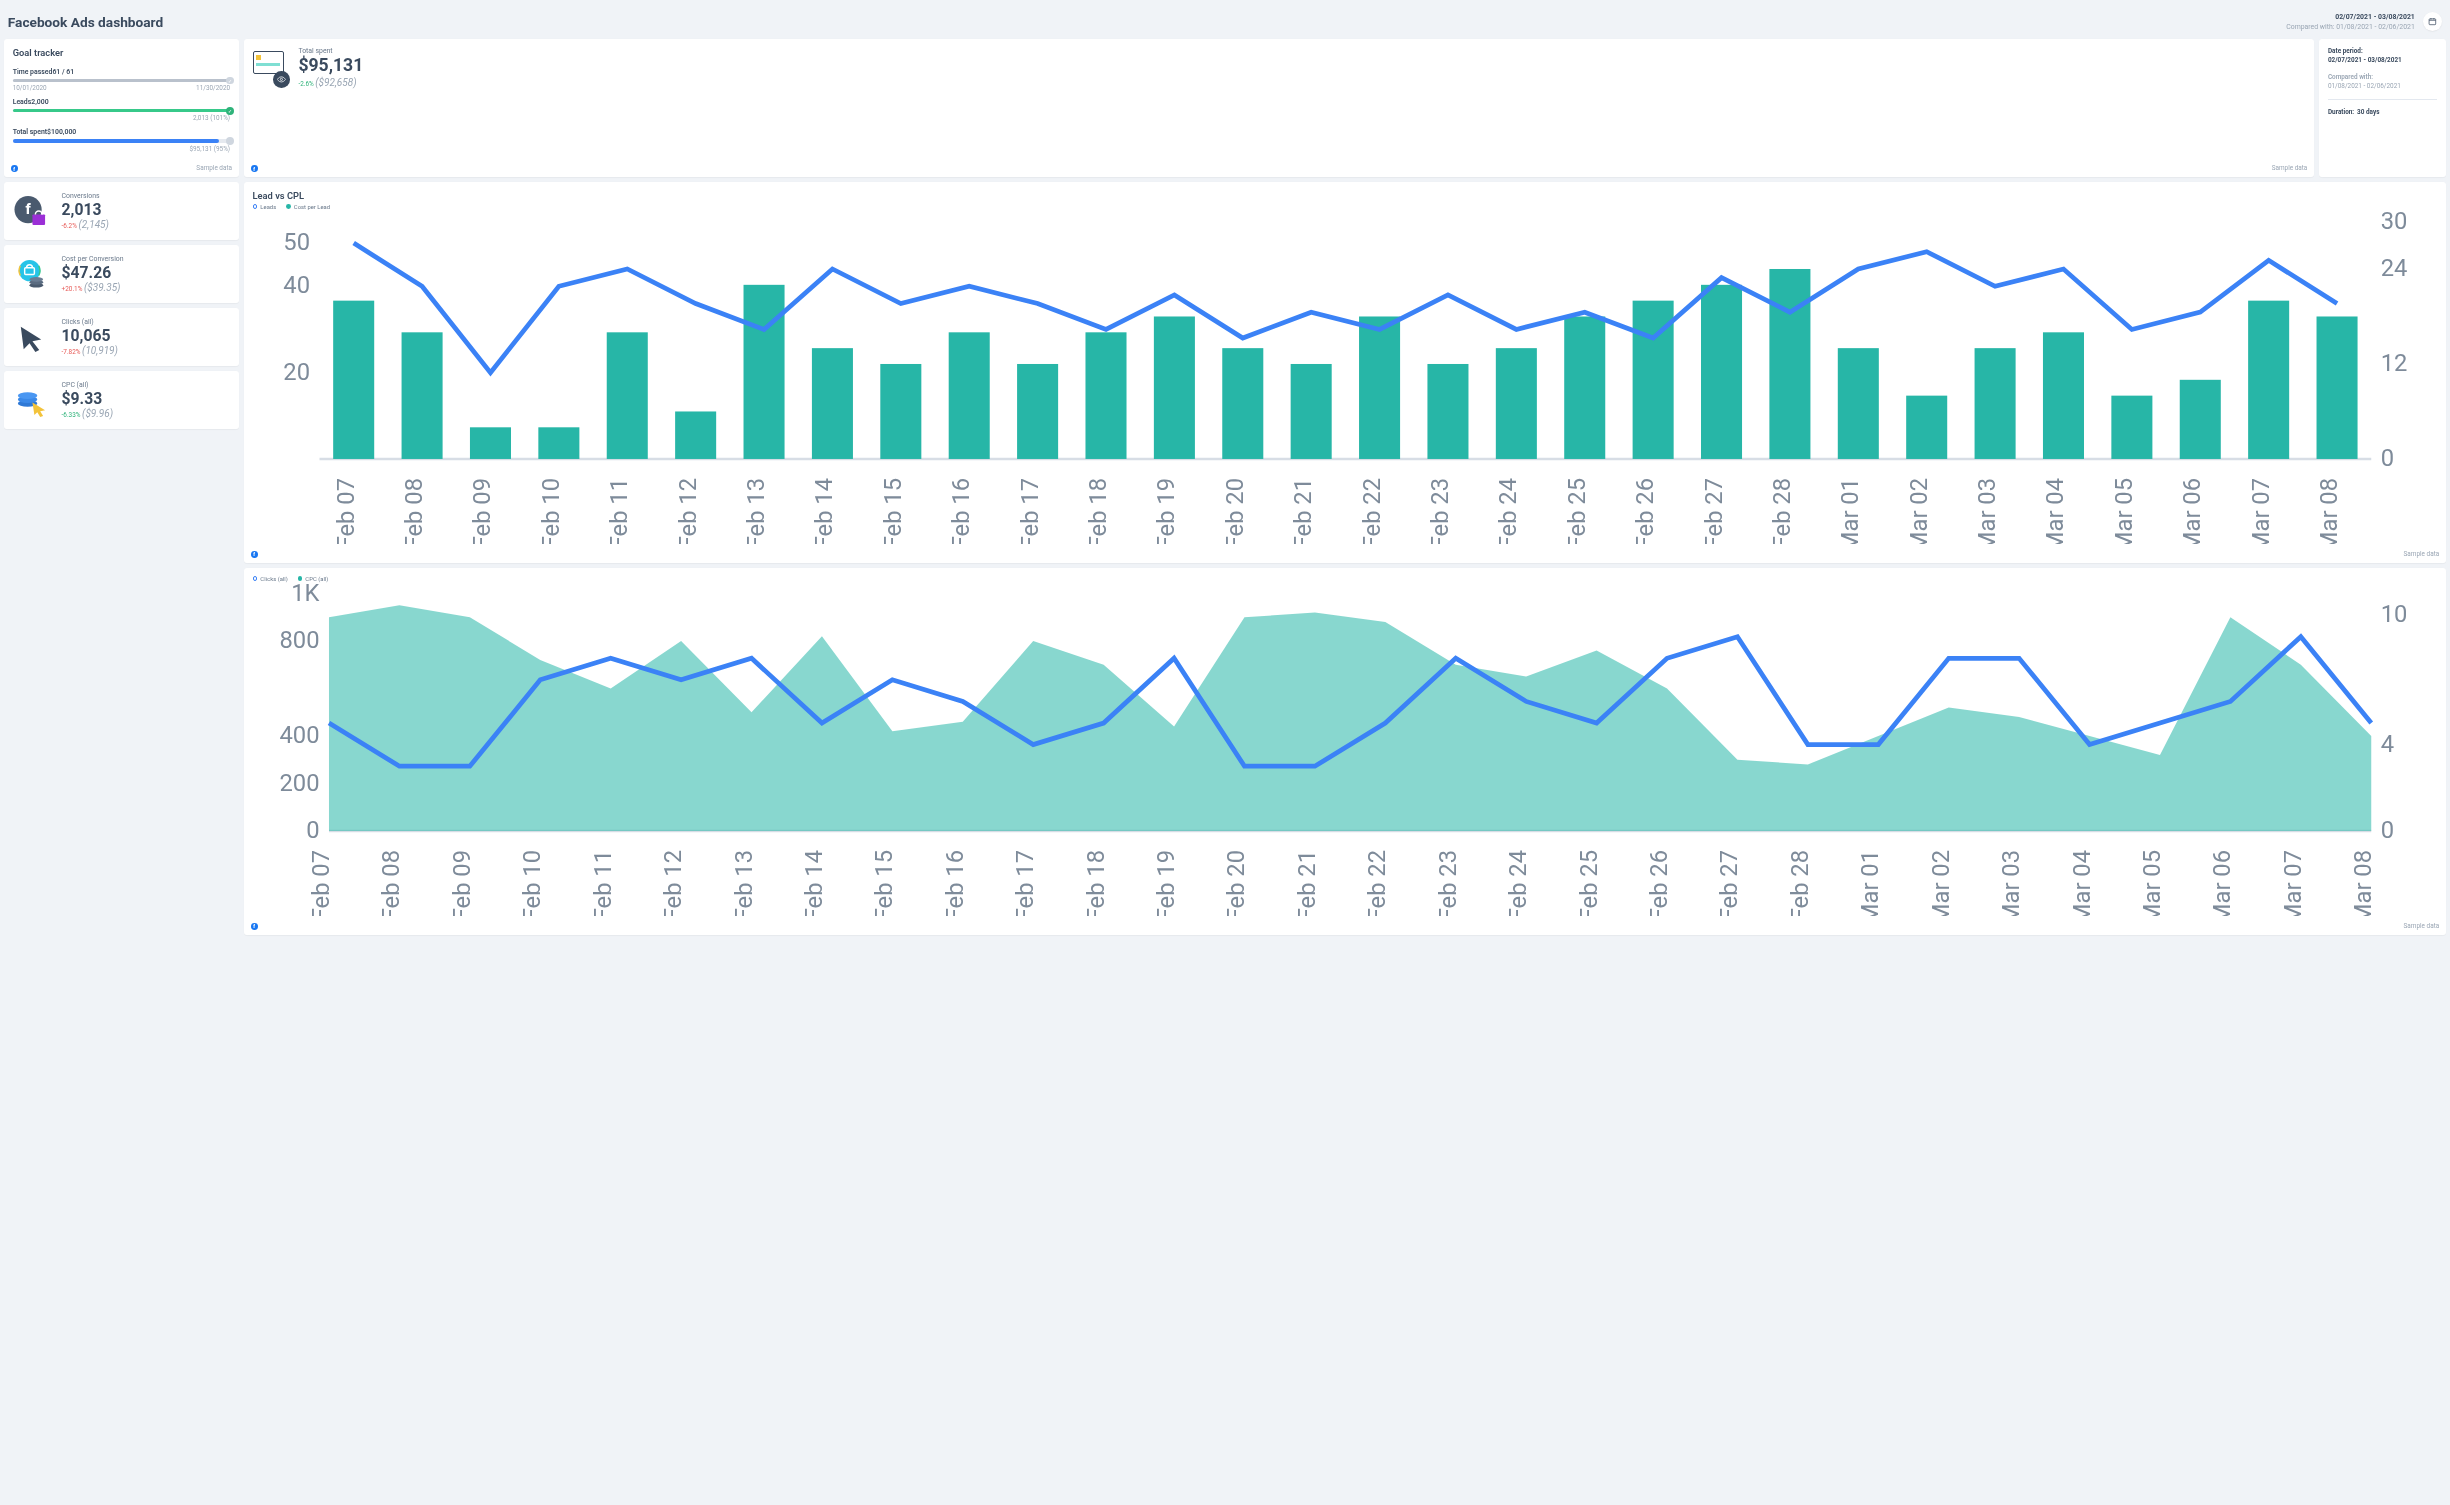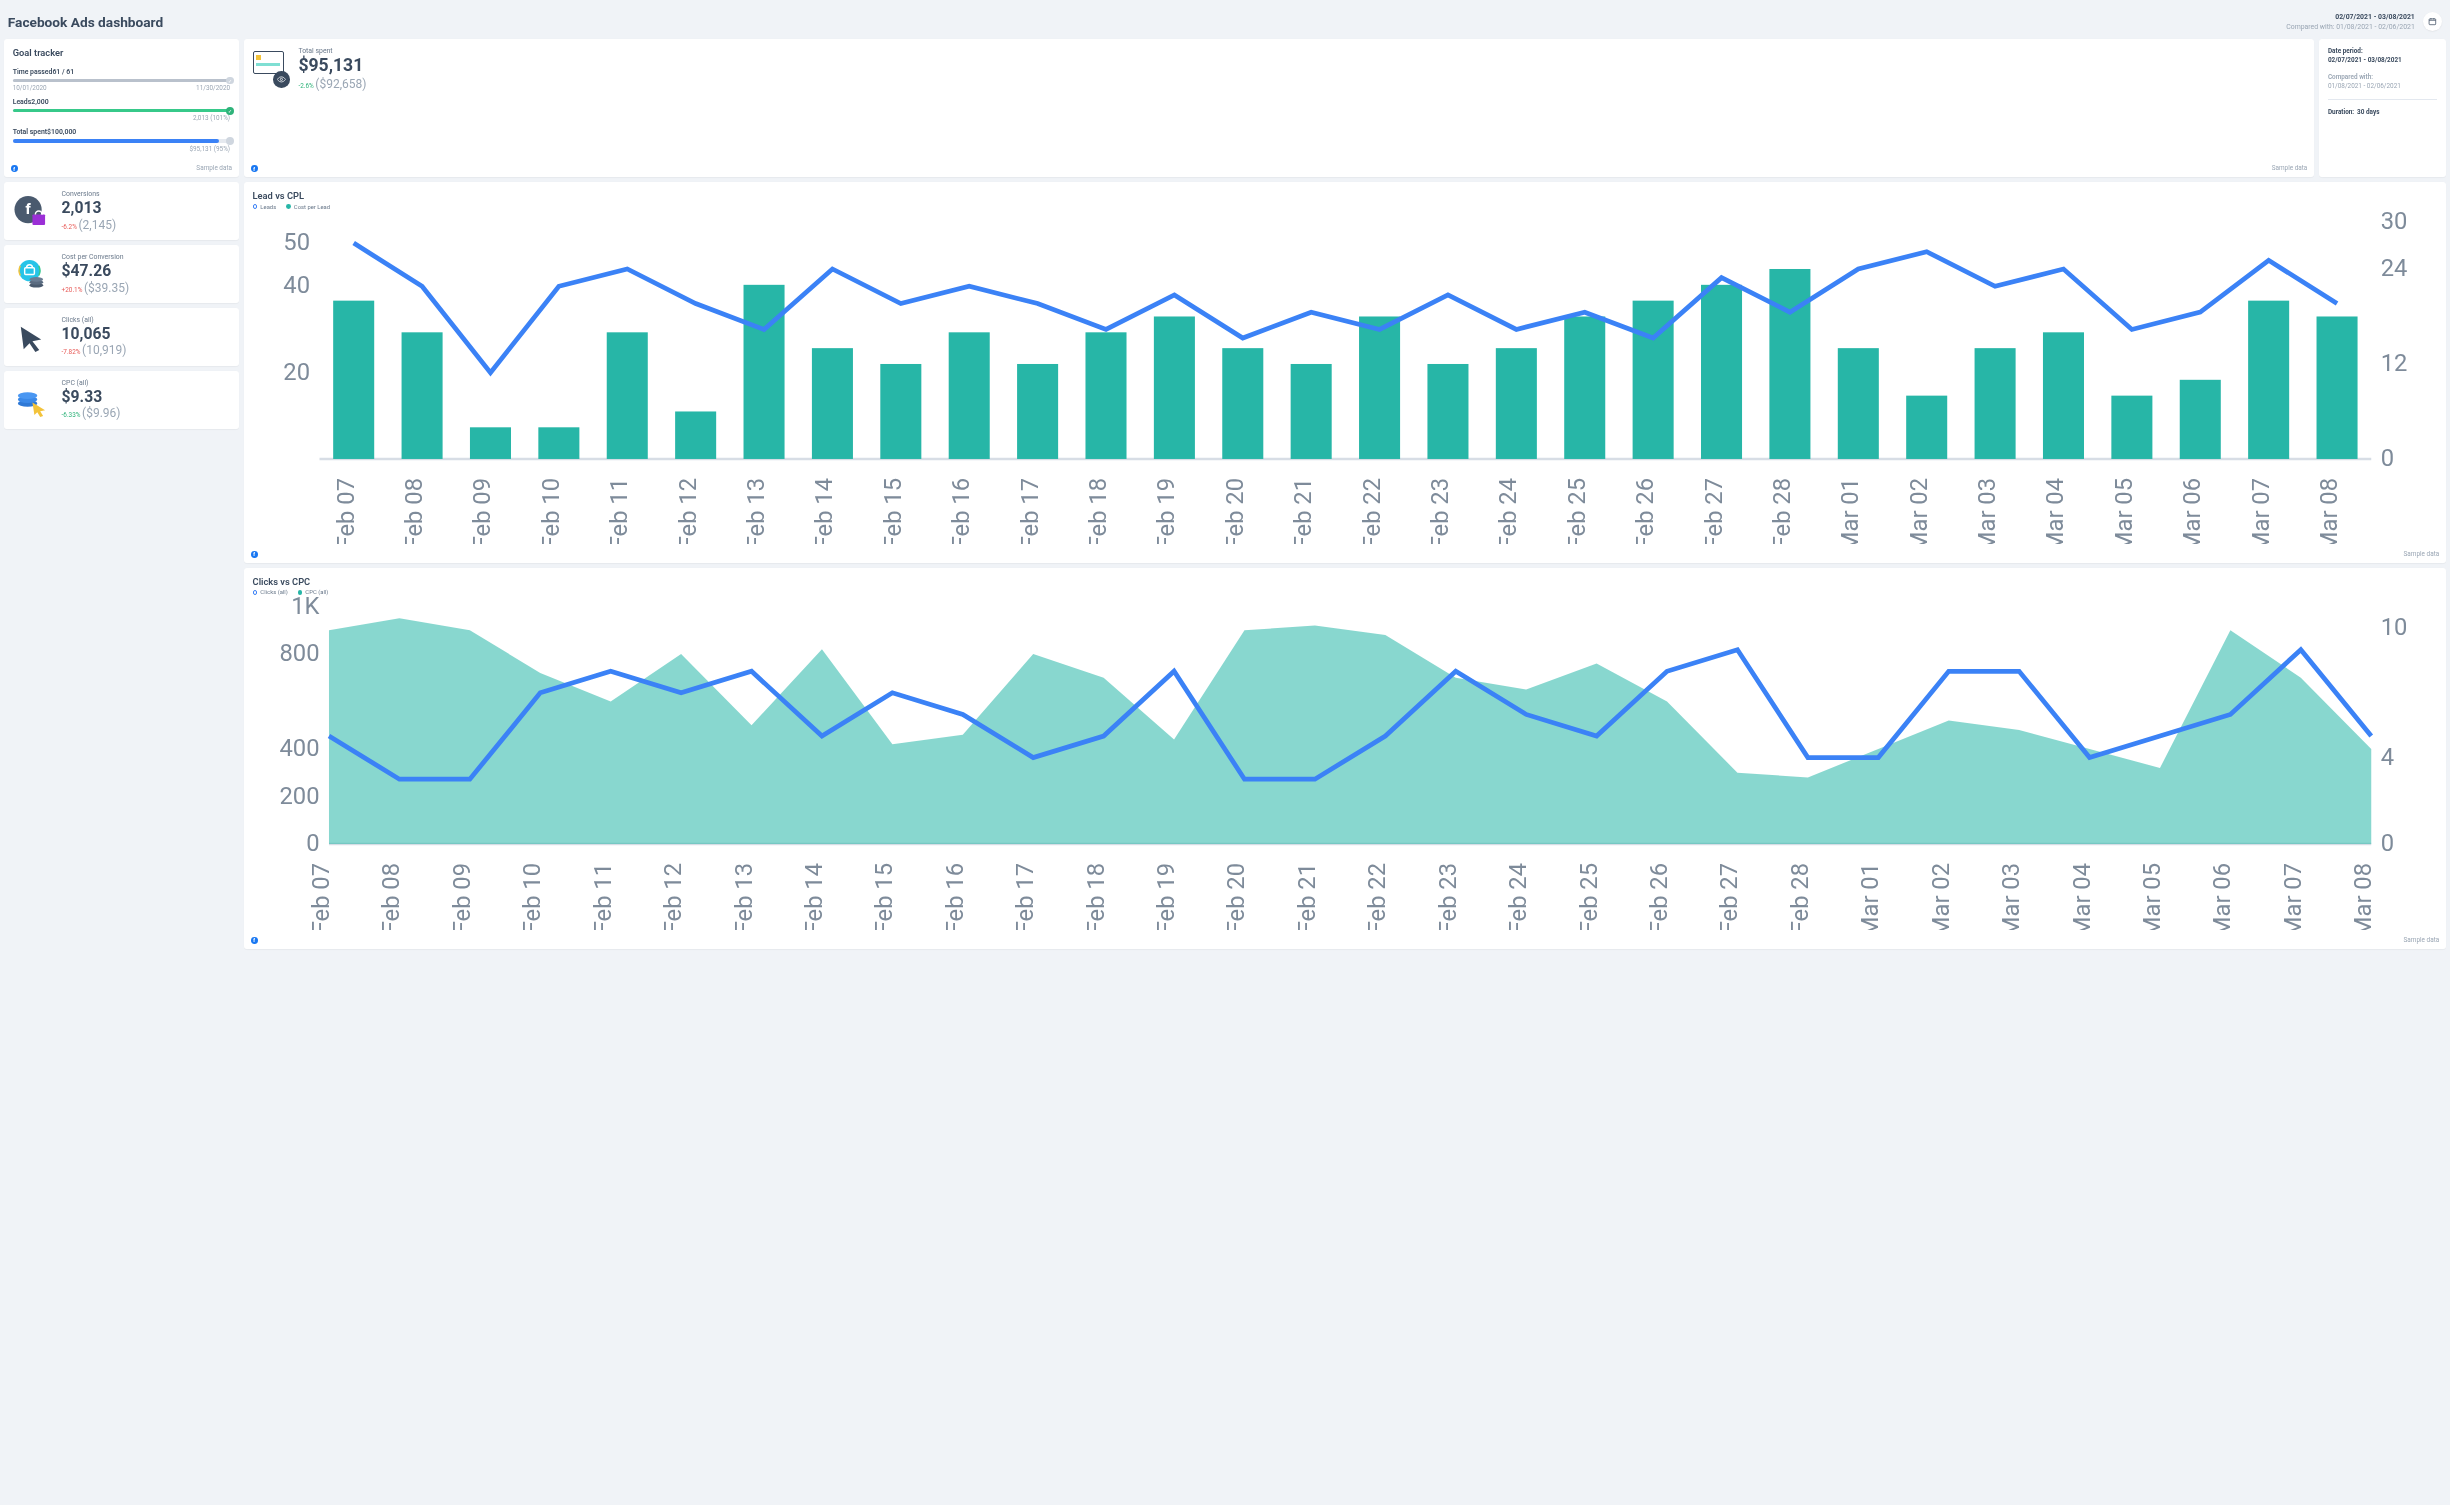--- a/index.html
+++ b/index.html
@@ -124,21 +124,21 @@
   }
   .kpi-top .icon .eye {
     position:absolute; right:-2px; bottom:-2px; width:16.7px; height:16.7px; border-radius:50%; background:#3a4a5e;
     display:flex;align-items:center;justify-content:center;color:#fff;
   }
   .kpi-label { font-size: 6.9px; color: var(--ink-soft); }
   .kpi-value { font-size: 17.6px; font-weight: 700; color: var(--ink); line-height: 1.1; margin-top: 1px; }
   .kpi-delta { font-size: 6.4px; margin-top: 2px; }
   .delta.pos { color: var(--green); }
   .delta.neg { color: var(--red); }
-  .kpi-compare { color: var(--muted); font-size: 12px; }
+  .kpi-compare { color: var(--muted); font-size: 10px; font-style: italic; }
 
   
   .dp { font-size: 6.4px; }
   .dp .lbl { color: var(--ink); font-weight: 700; }
   .dp .val { color: var(--ink); font-weight: 700; margin-top: 1px; }
   .dp .cmp-lbl { color: var(--muted); margin-top: 8.8px; font-weight: 600; }
   .dp .cmp-val { color: var(--muted); margin-top: 1px; }
   .dp hr { border: none; border-top: 0.5px solid var(--line); margin: 8.8px 0; }
   .dp .dur { display:flex; gap:2.9px; }
 
@@ -429,21 +429,20 @@
           <text x="791.2" y="112" class="cat-text" text-anchor="end" transform="rotate(-90 791.2 112)">Mar 05</text>
           <text x="820" y="112" class="cat-text" text-anchor="end" transform="rotate(-90 820 112)">Mar 06</text>
           <text x="848.8" y="112" class="cat-text" text-anchor="end" transform="rotate(-90 848.8 112)">Mar 07</text>
           <text x="877.6" y="112" class="cat-text" text-anchor="end" transform="rotate(-90 877.6 112)">Mar 08</text>
         </svg>
       <span class="fb-icon">f</span>
       <span class="sample">Sample data</span>
     </div>
 
     <div class="card" style="padding-bottom:16.7px;">
-      <div class="chart-title">Clicks vs CPC</div>
       <div class="legend">
         <span class="item">
             <span class="ring"></span>
             <span>Clicks (all)</span>
           </span>
         <span class="item">
             <span class="dot solid-teal"></span>
             <span>CPC (all)</span>
           </span>
       </div>

